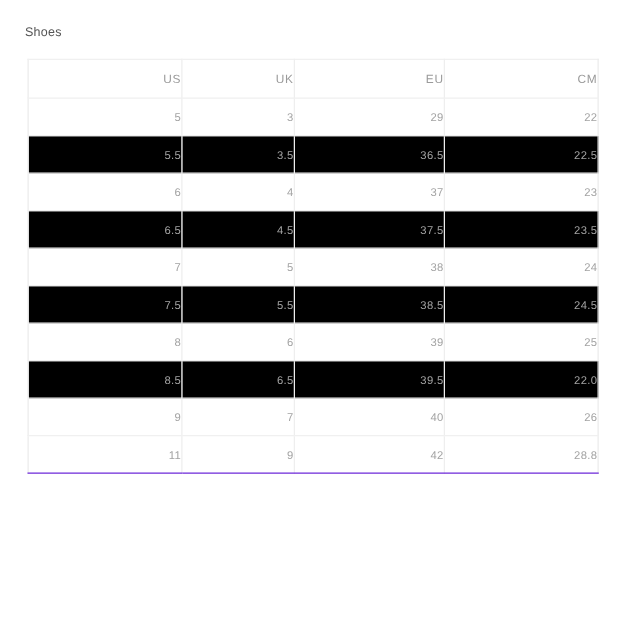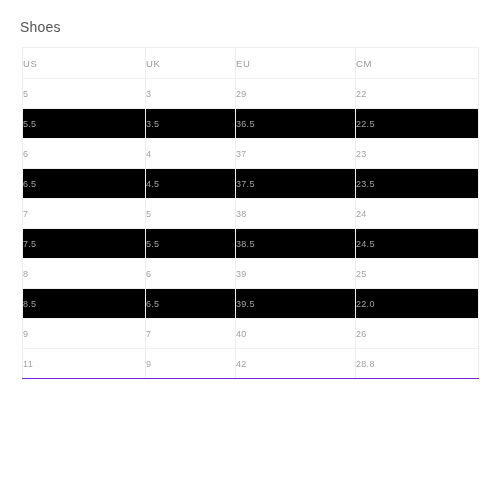--- a/index.html
+++ b/index.html
@@ -20,21 +20,21 @@
     width: 500px;
     height: 500px;
     background: #ffffff;
   }
 
   
   .page-title {
     position: absolute;
     left: 20px;
     top: 20px;
-    font-size: 14px;
+    font-size: 10px;
     line-height: 14px;
     color: #555555;
     letter-spacing: 0.2px;
     white-space: nowrap;
   }
 
   
   .size-table-wrap {
     position: absolute;
     left: 22px;
@@ -53,21 +53,21 @@
   table.size-table col.c-uk { width: 90px;  }
   table.size-table col.c-eu { width: 120px; }
   table.size-table col.c-cm { width: 123px; }
 
   table.size-table th,
   table.size-table td {
     border-left: 1px solid #eeeeee;
     border-right: 1px solid #eeeeee;
     border-top: 1px solid #f0f0f0;
     border-bottom: 1px solid #f0f0f0;
-    text-align: left;
+    text-align: right;
     vertical-align: middle;
     padding: 0;
     font-weight: normal;
   }
 
   
   table.size-table tr > *:first-child { border-left: 1px solid #ececec; }
   table.size-table tr > *:last-child  { border-right: 1px solid #ececec; }
 
   thead th {

